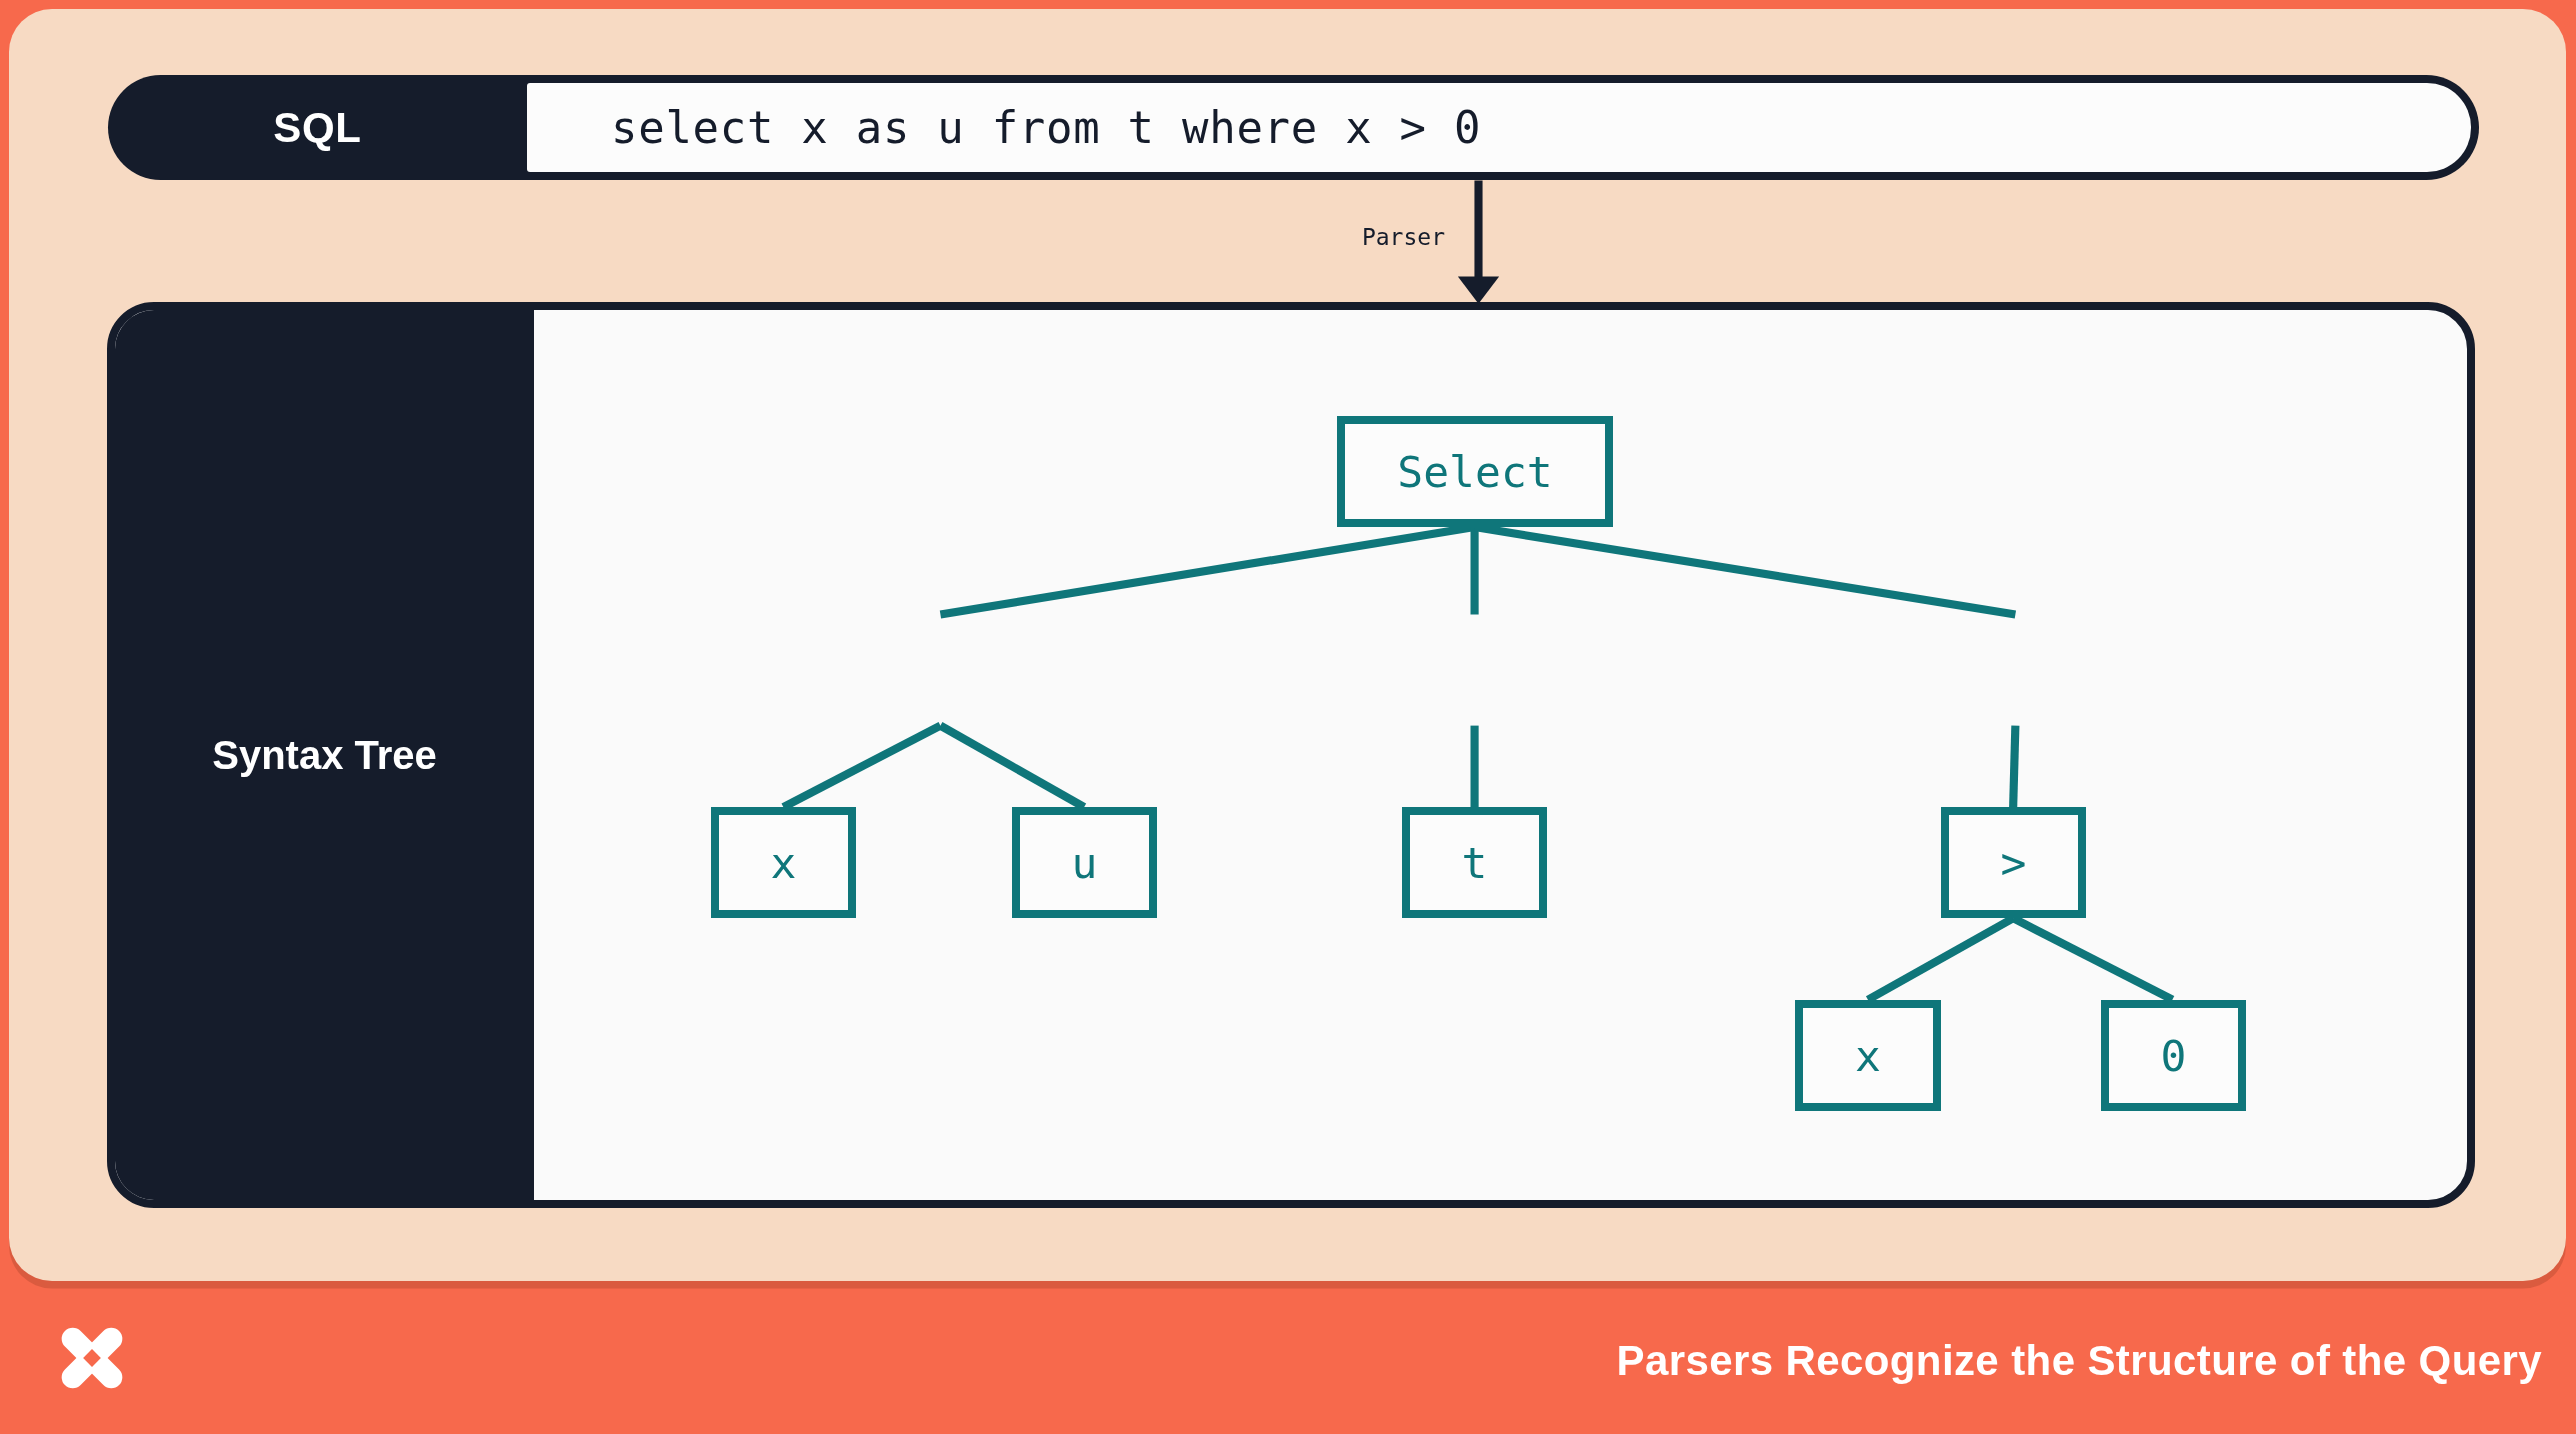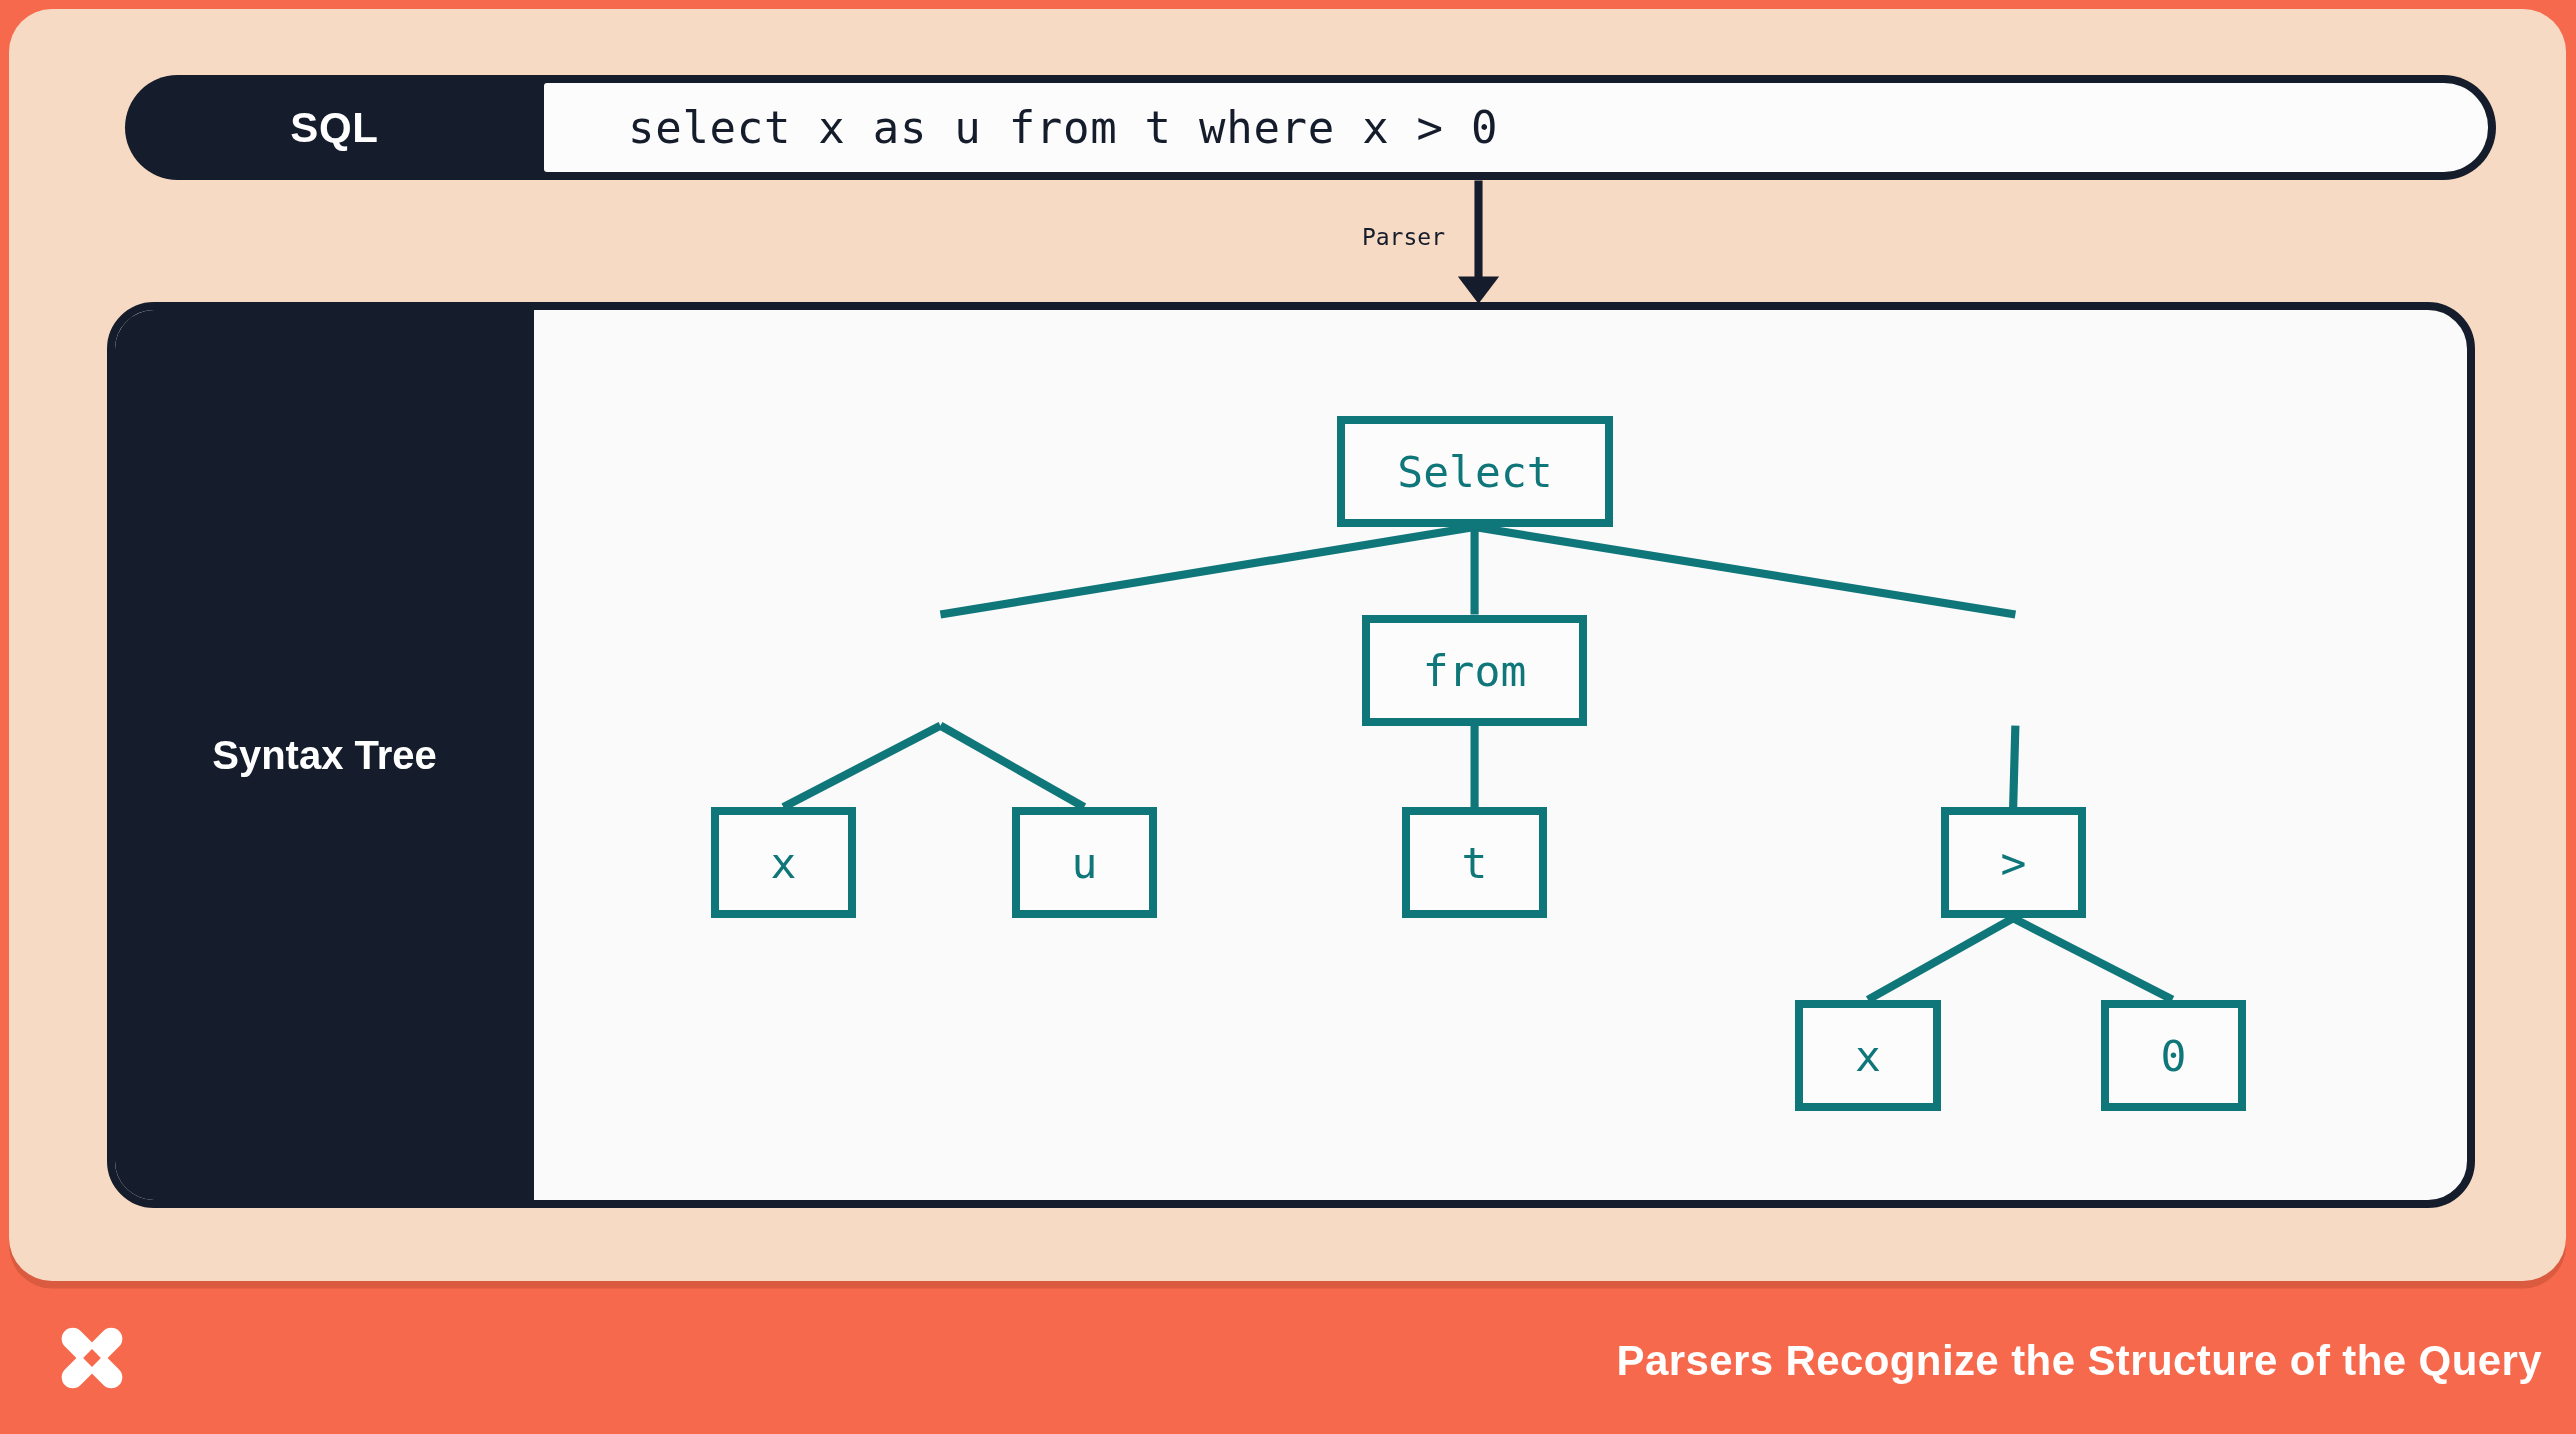--- a/index.html
+++ b/index.html
@@ -16,21 +16,21 @@
 
   
   .frame{
     position:absolute;left:9px;top:9px;width:2557px;height:1272px;
     background:var(--c-peach);border-radius:43px;
     box-shadow:0 7.4px 0 rgba(120,40,20,0.22);
   }
 
   
   .sql-bar{
-    position:absolute;left:125px;top:75px;width:2371px;height:105px;
+    position:absolute;left:108px;top:75px;width:2371px;height:105px;
     background:var(--c-navy);border-radius:53px;
   }
   .sql-label-zone{
     position:absolute;left:0;top:0;width:419px;height:100%;
     display:flex;align-items:center;justify-content:center;
     color:#fff;font-weight:bold;font-size:42px;letter-spacing:0.7px;
   }
   .sql-query-zone{
     position:absolute;left:419px;top:8.2px;right:8.2px;bottom:8.2px;
     background:var(--c-white);border-radius:3px 44px 44px 3px;
@@ -114,21 +114,20 @@
       <line x1="1269" y1="293" x2="1269" y2="411"></line>
       <line x1="1269" y1="293" x2="1999" y2="411"></line>
       <line x1="548" y1="561" x2="336" y2="671"></line>
       <line x1="548" y1="561" x2="742" y2="671"></line>
       <line x1="1269" y1="561" x2="1269" y2="671"></line>
       <line x1="1999" y1="561" x2="1996" y2="671"></line>
       <line x1="1996" y1="821" x2="1800" y2="931"></line>
       <line x1="1996" y1="821" x2="2211" y2="931"></line>
     </svg>
     <div class="node n-select">Select</div>
-    <div class="node n-from">from</div>
     <div class="node n-x1">x</div>
     <div class="node n-u">u</div>
     <div class="node n-t">t</div>
     <div class="node n-gt">&gt;</div>
     <div class="node n-x2">x</div>
     <div class="node n-zero">0</div>
   </div>
 </div>
 
 <div class="footer">

